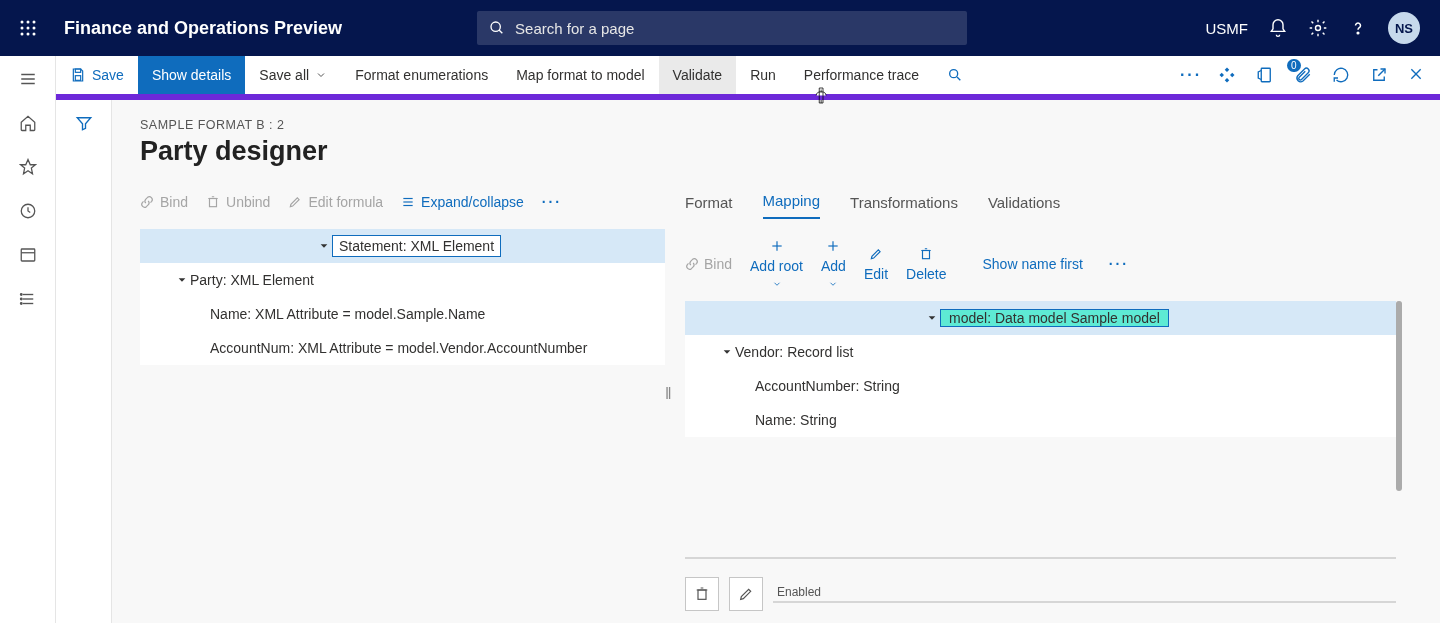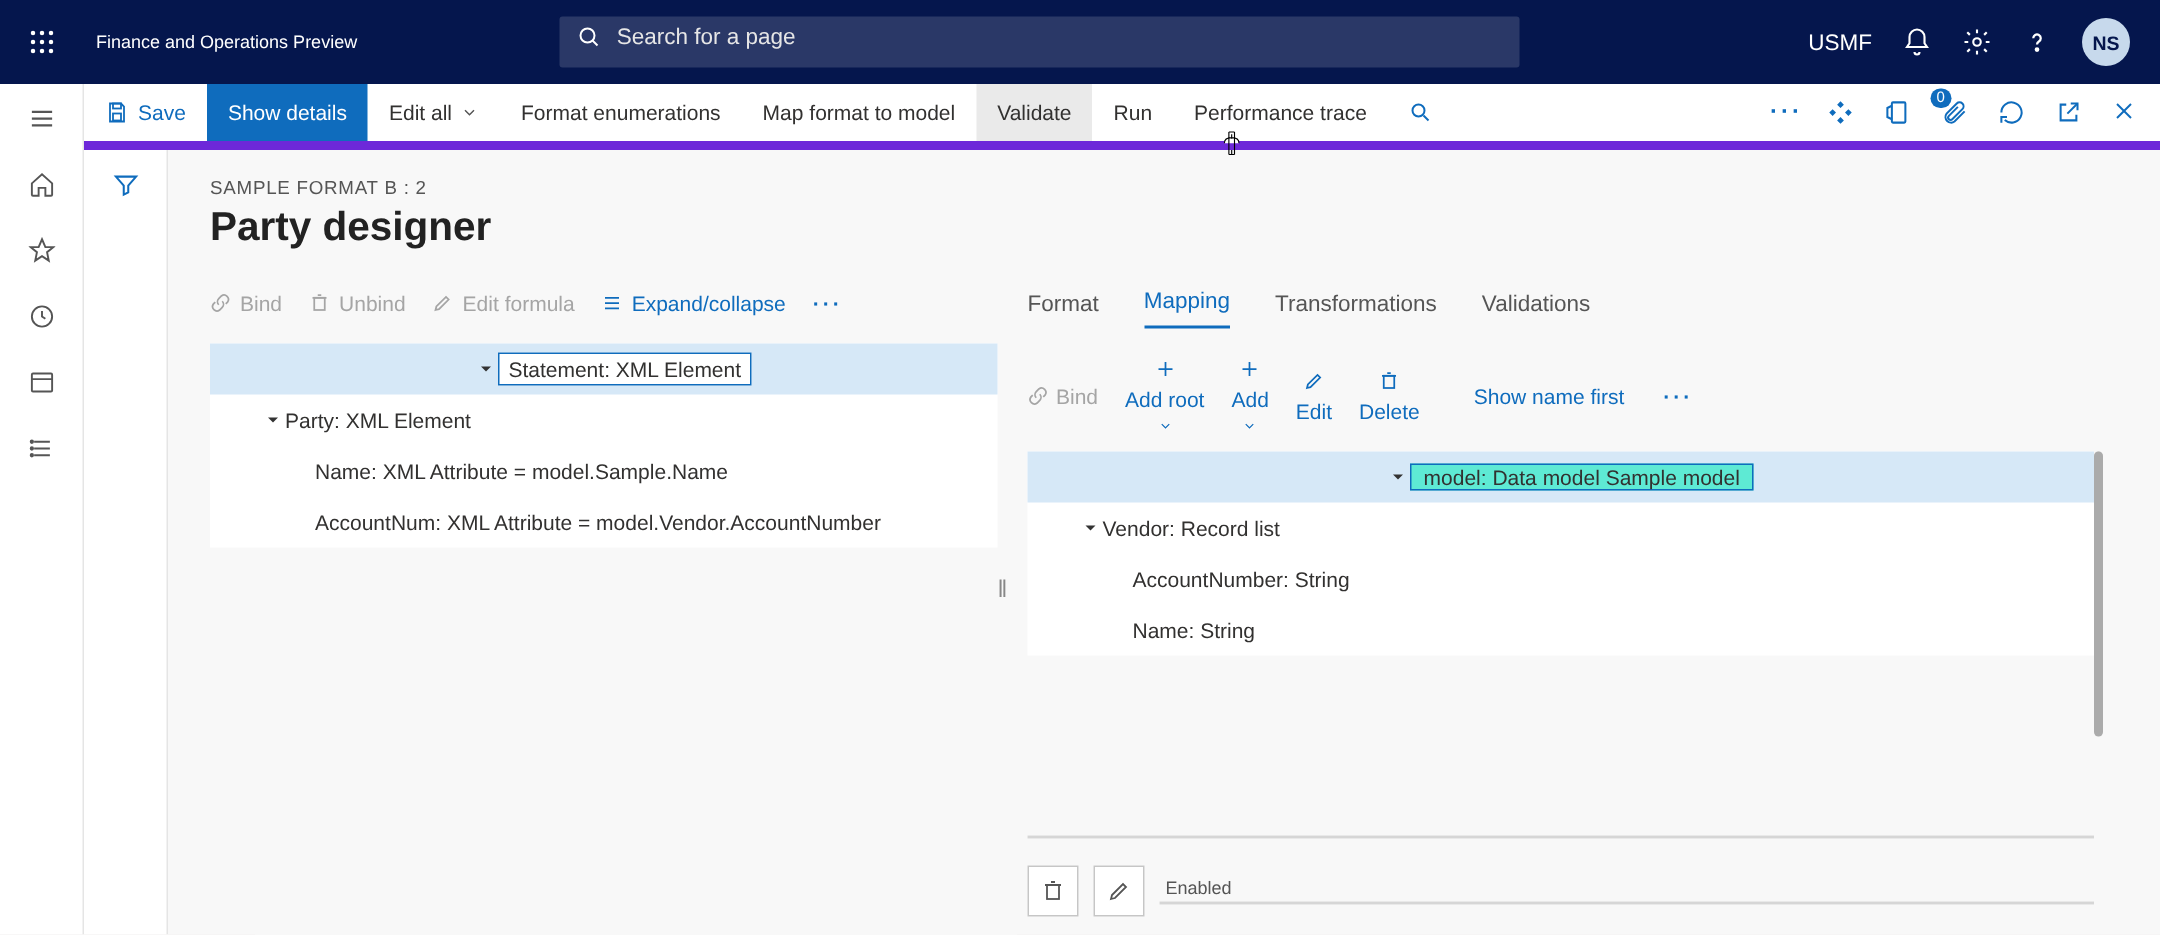--- a/index.html
+++ b/index.html
@@ -3,23 +3,23 @@
 <meta charset="utf-8">
 <style>
   * { box-sizing: border-box; margin: 0; padding: 0; font-family: "Segoe UI", Arial, sans-serif; }
   html, body { height: 100%; overflow: hidden; }
   body { width: 1440px; height: 623px; background: #f3f2f1; display: flex; flex-direction: column; }
 
   
   .topbar { background: #05164d; height: 56px; display: flex; align-items: center; color: #fff; }
   .waffle { width: 56px; display:flex; align-items:center; justify-content:center; }
   .waffle svg { width:18px; height:18px; }
-  .app-title { font-size: 12px; font-weight: 400; margin-left: 8px; }
+  .app-title { font-size: 18px; font-weight: 700; margin-left: 8px; }
   .search-wrap { margin-left: 135px; }
-  .search-box { width: 640px; height: 34px; background: rgba(255,255,255,0.15); border-radius: 2px; display:flex; align-items:flex-end; padding:12px 12px; gap:10px; }
+  .search-box { width: 490px; height: 34px; background: rgba(255,255,255,0.15); border-radius: 2px; display:flex; align-items:center; padding:0 12px; gap:10px; }
   .search-box input { background: transparent; border: none; color: #fff; font-size: 15px; width: 100%; outline: none; }
   .search-box input::placeholder { color: #e6e6e6; }
   .top-right { margin-left:auto; display:flex; align-items:center; gap:20px; padding-right:20px; }
   .top-right .legal { font-size: 15px; }
   .top-icon { width:20px; height:20px; display:inline-flex; }
   .avatar-circle { width:32px; height:32px; border-radius:50%; background:#c7d9ec; color:#05164d; display:flex; align-items:center; justify-content:center; font-size:13px; font-weight:600; }
 
   
   .shell { flex:1; display:flex; min-height:0; }
   .leftrail { width:56px; background:#fff; border-right:1px solid #e5e5e5; display:flex; flex-direction:column; align-items:center; padding-top:14px; gap:26px; }
@@ -198,21 +198,21 @@
             <path d="M5 3h11l3 3v15H5z"></path>
             <rect x="8" y="3" width="8" height="5"></rect>
             <rect x="8" y="13" width="8" height="7"></rect>
           </svg>
         <span>Save</span>
       </div>
       <div class="cmd-btn primary">
         <span>Show details</span>
       </div>
       <div class="cmd-btn">
-        <span>Edit all</span>
+        <span>Save all</span>
         <svg width="12" height="12" viewBox="0 0 24 24" fill="none" stroke="#555" stroke-width="2">
             <path d="M6 9l6 6 6-6"></path>
           </svg>
       </div>
       <div class="cmd-btn">
         <span>Format enumerations</span>
       </div>
       <div class="cmd-btn">
         <span>Map format to model</span>
       </div>

